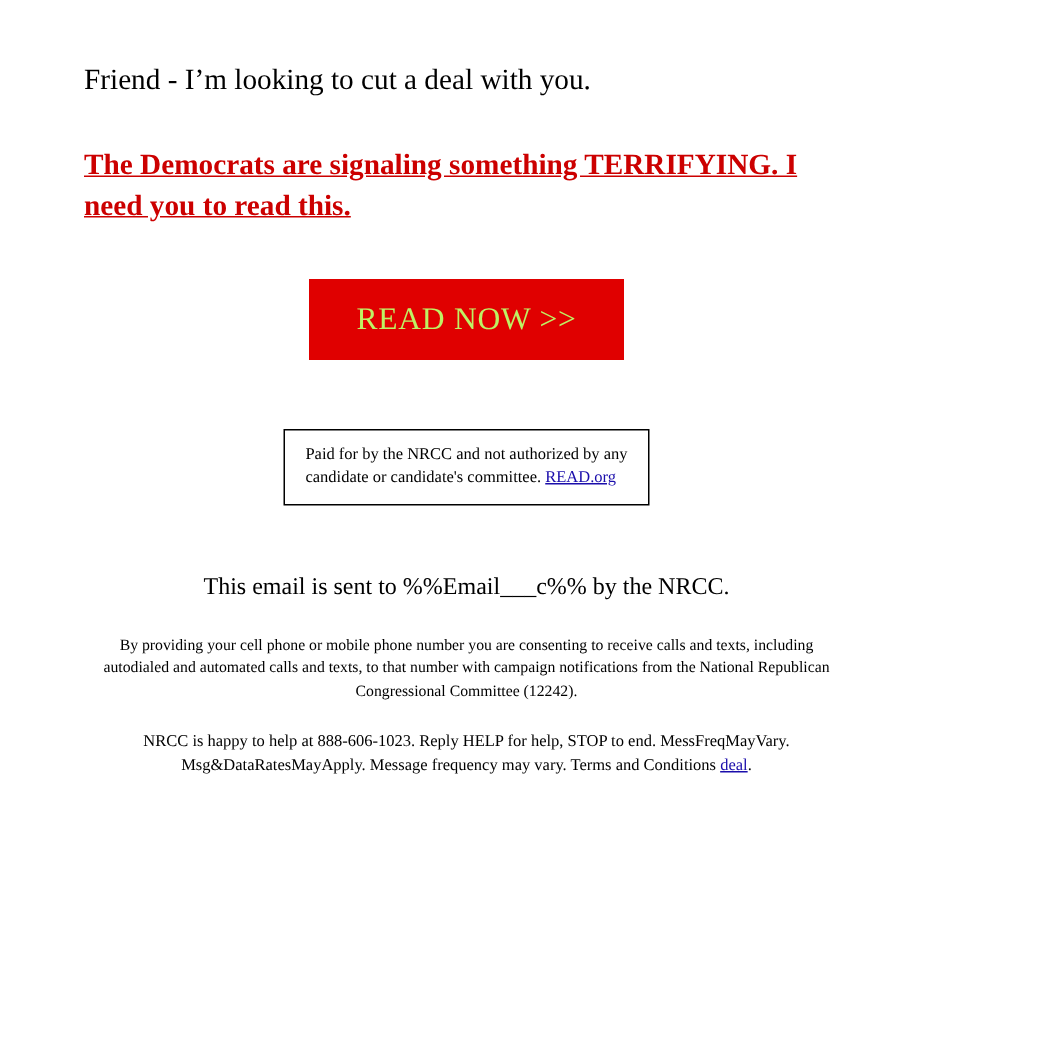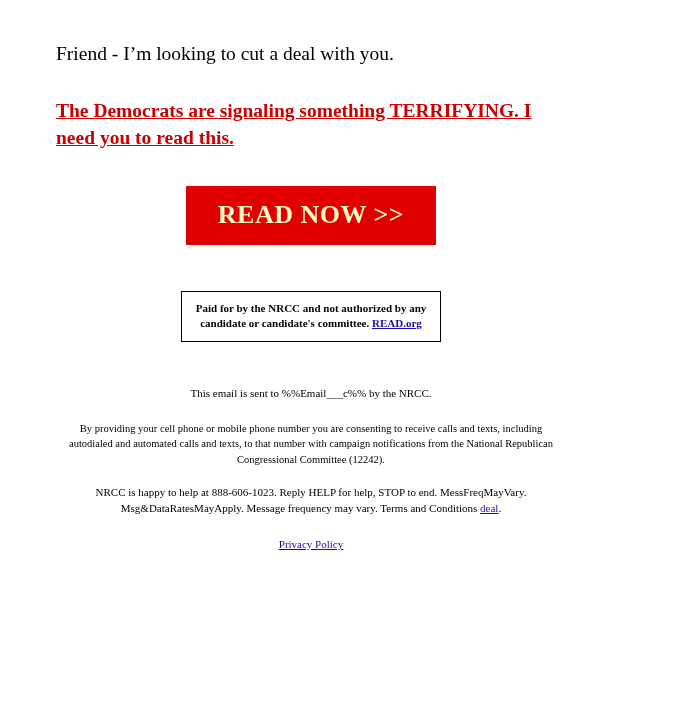--- a/index.html
+++ b/index.html
@@ -40,62 +40,62 @@
     display: inline;
     cursor: pointer;
   }
   .cta-wrap {
     text-align: center;
     margin: 34px 0 0 0;
   }
   .cta-button {
     display: inline-block;
     background: #e00000;
-    color: #fef9c3;
+    color: #bef264;
     font-family: "Liberation Serif", serif;
-    font-size: 26px;
-    font-weight: bold;
+    font-size: 21px;
+    font-weight: normal;
     letter-spacing: 0.5px;
     padding: 16px 32px 17px 32px;
     text-decoration: none;
     border: none;
     cursor: pointer;
     line-height: 1;
   }
   .disclaimer-wrap {
     margin: 46px 0 0 0;
     display: flex;
     justify-content: center;
   }
   .disclaimer-box {
     border: 1px solid #000000;
     padding: 9px 14px 10px 14px;
-    text-align: center;
+    text-align: left;
     font-size: 11px;
     line-height: 1.35;
-    font-weight: bold;
+    font-weight: normal;
     max-width: 272px;
   }
   .disclaimer-box a {
     color: #1a0dab;
     text-decoration: underline;
   }
   .footer {
     margin: 44px 0 0 0;
     text-align: center;
     font-size: 11px;
     line-height: 1.4;
     color: #000;
   }
   .footer .addr {
     margin: 0 0 22px 0;
   }
   .footer .addr div { line-height: 1.35; }
   .footer .sent {
-    font-size: 11px;
+    font-size: 16px;
     margin: 0 0 20px 0;
   }
   .footer .consent {
     font-size: 10.5px;
     line-height: 1.45;
     margin: 0 auto 18px auto;
     max-width: 490px;
   }
   .footer .help {
     font-size: 11px;
@@ -139,18 +139,15 @@
 
 
     <div class="sent">This email is sent to %%Email___c%% by the NRCC.</div>
 
     <div class="consent">By providing your cell phone or mobile phone number you are consenting to receive calls and texts, including autodialed and automated calls and texts, to that number with campaign notifications from the National Republican Congressional Committee (12242).</div>
 
     <div class="help">
       <span>NRCC is happy to help at 888-606-1023. Reply HELP for help, STOP to end. MessFreqMayVary. Msg&amp;DataRatesMayApply. Message frequency may vary. Terms and Conditions </span><a href="#">deal</a><span>.</span>
     </div>
 
-    <div class="privacy">
-      <a href="#">Privacy Policy</a>
-    </div>
 
   </div>
 </div>
 
 </body></html>

